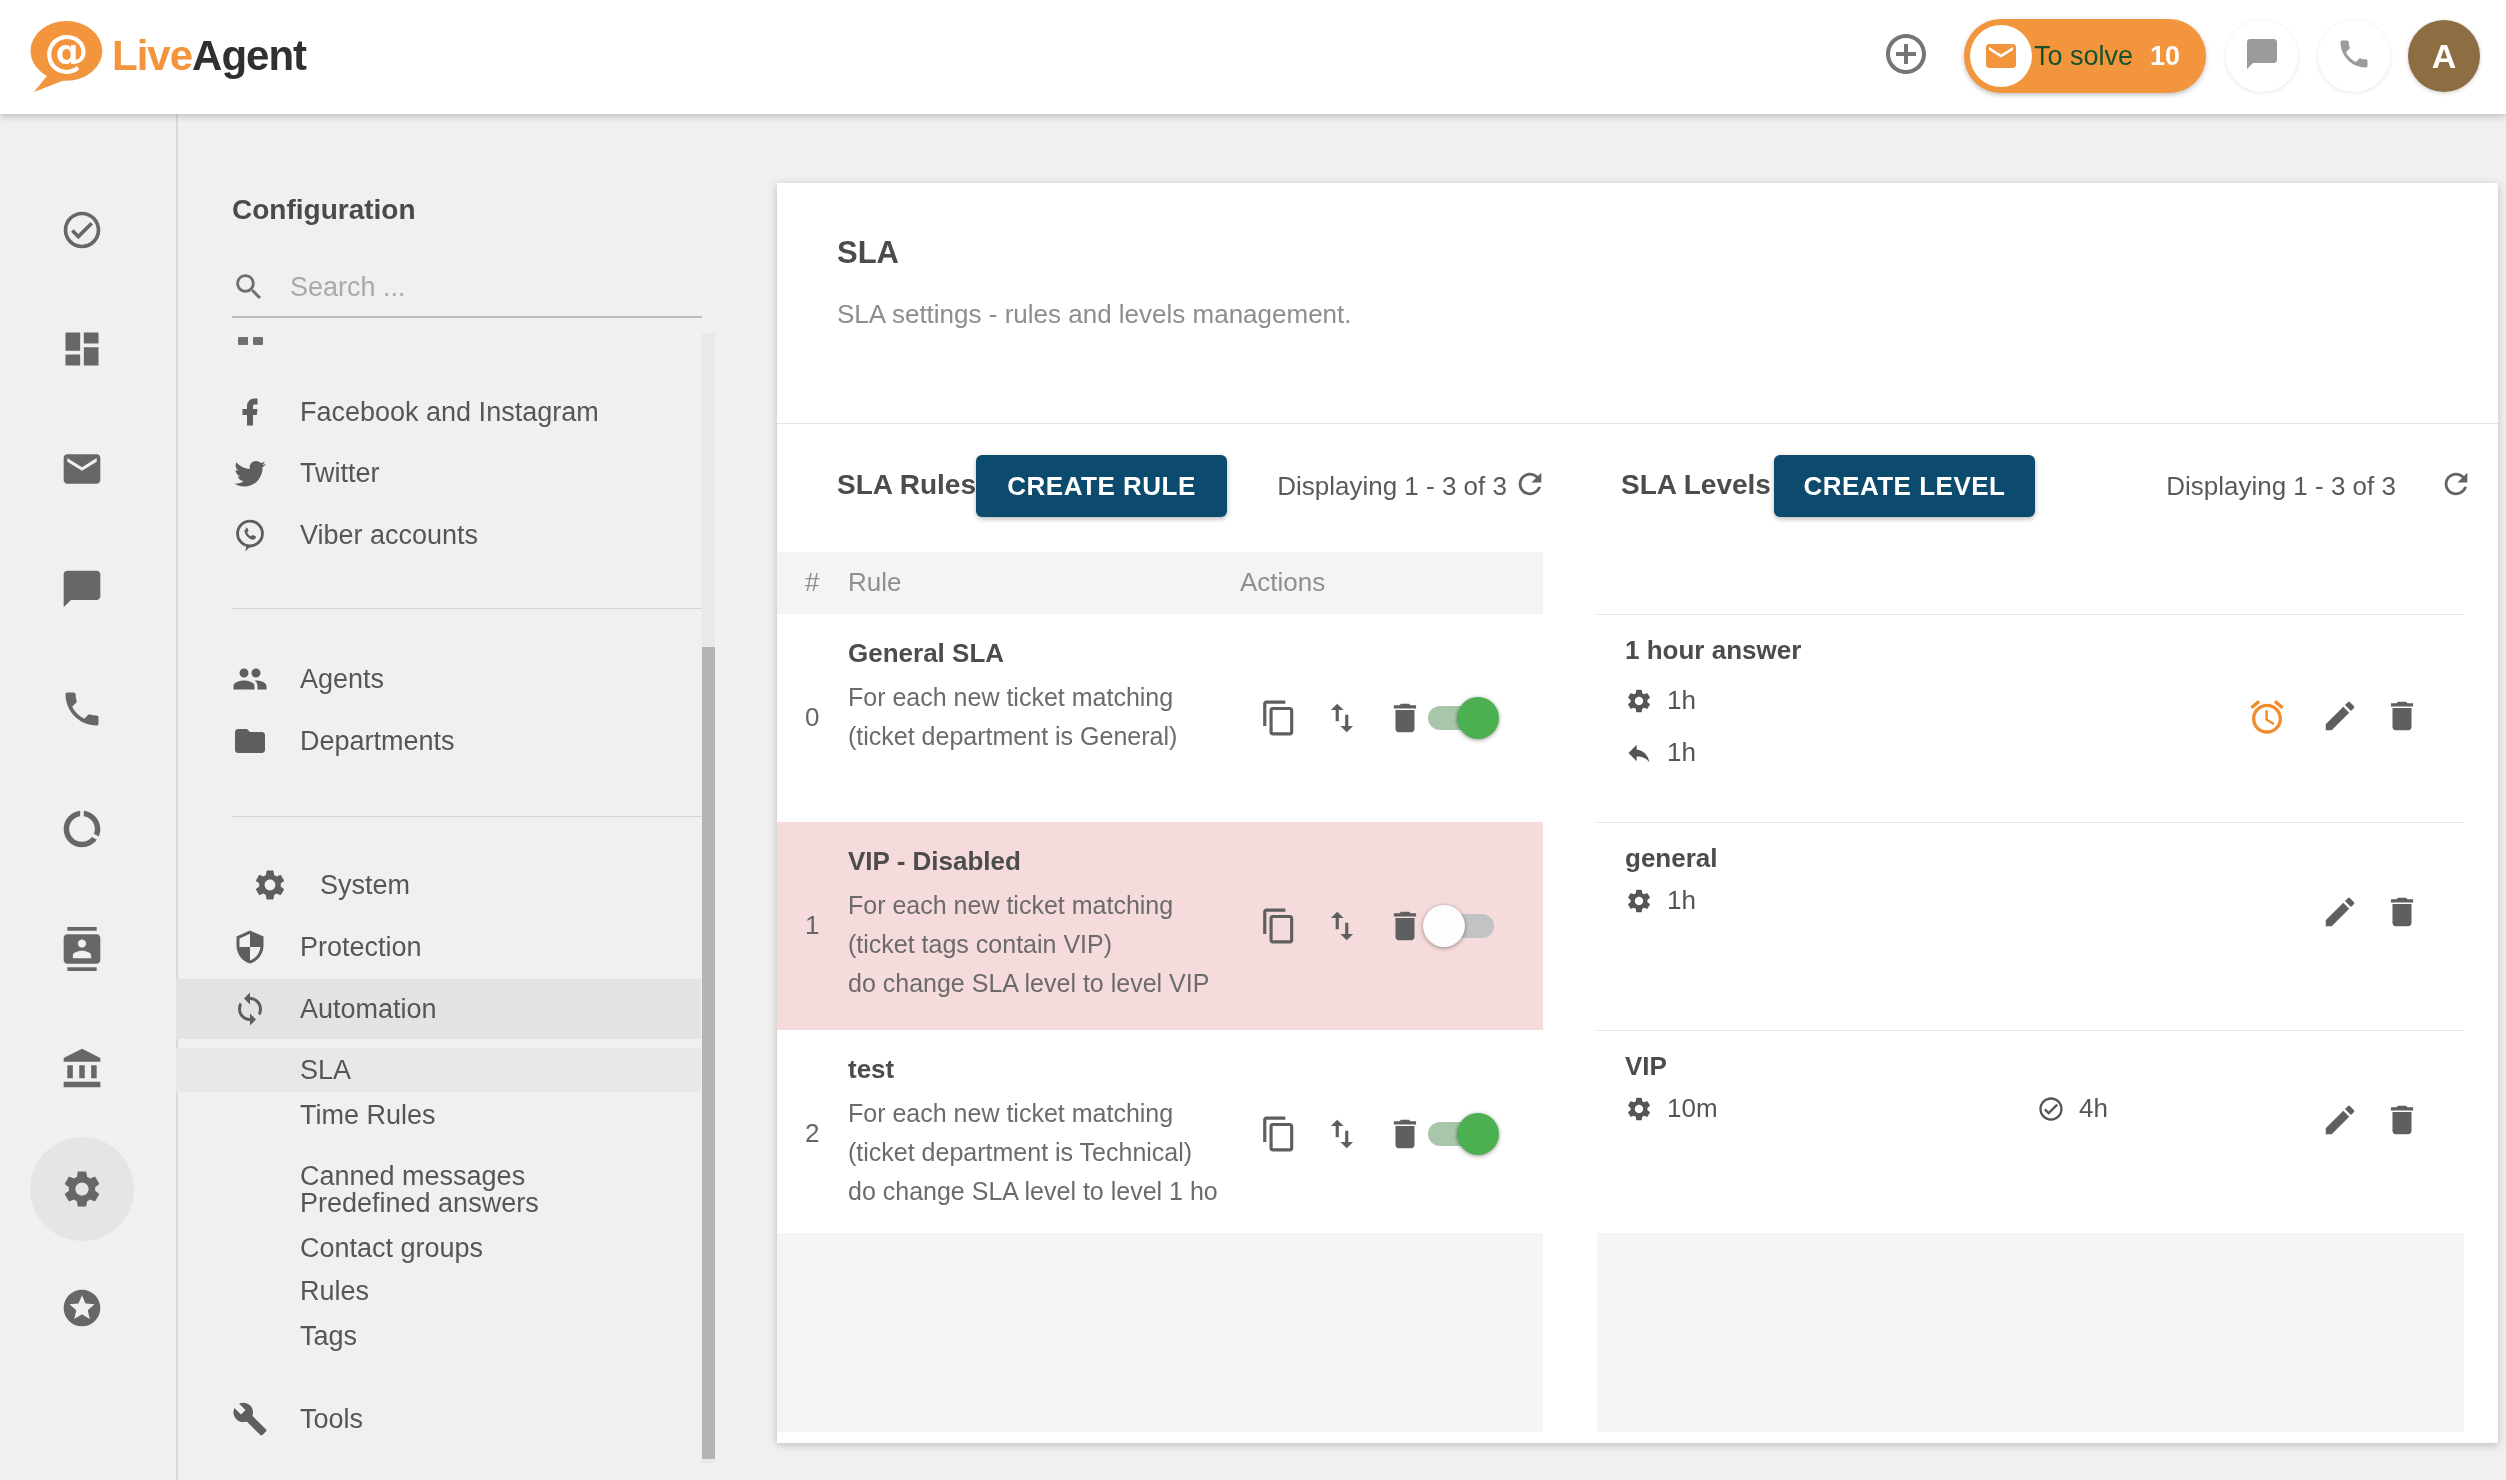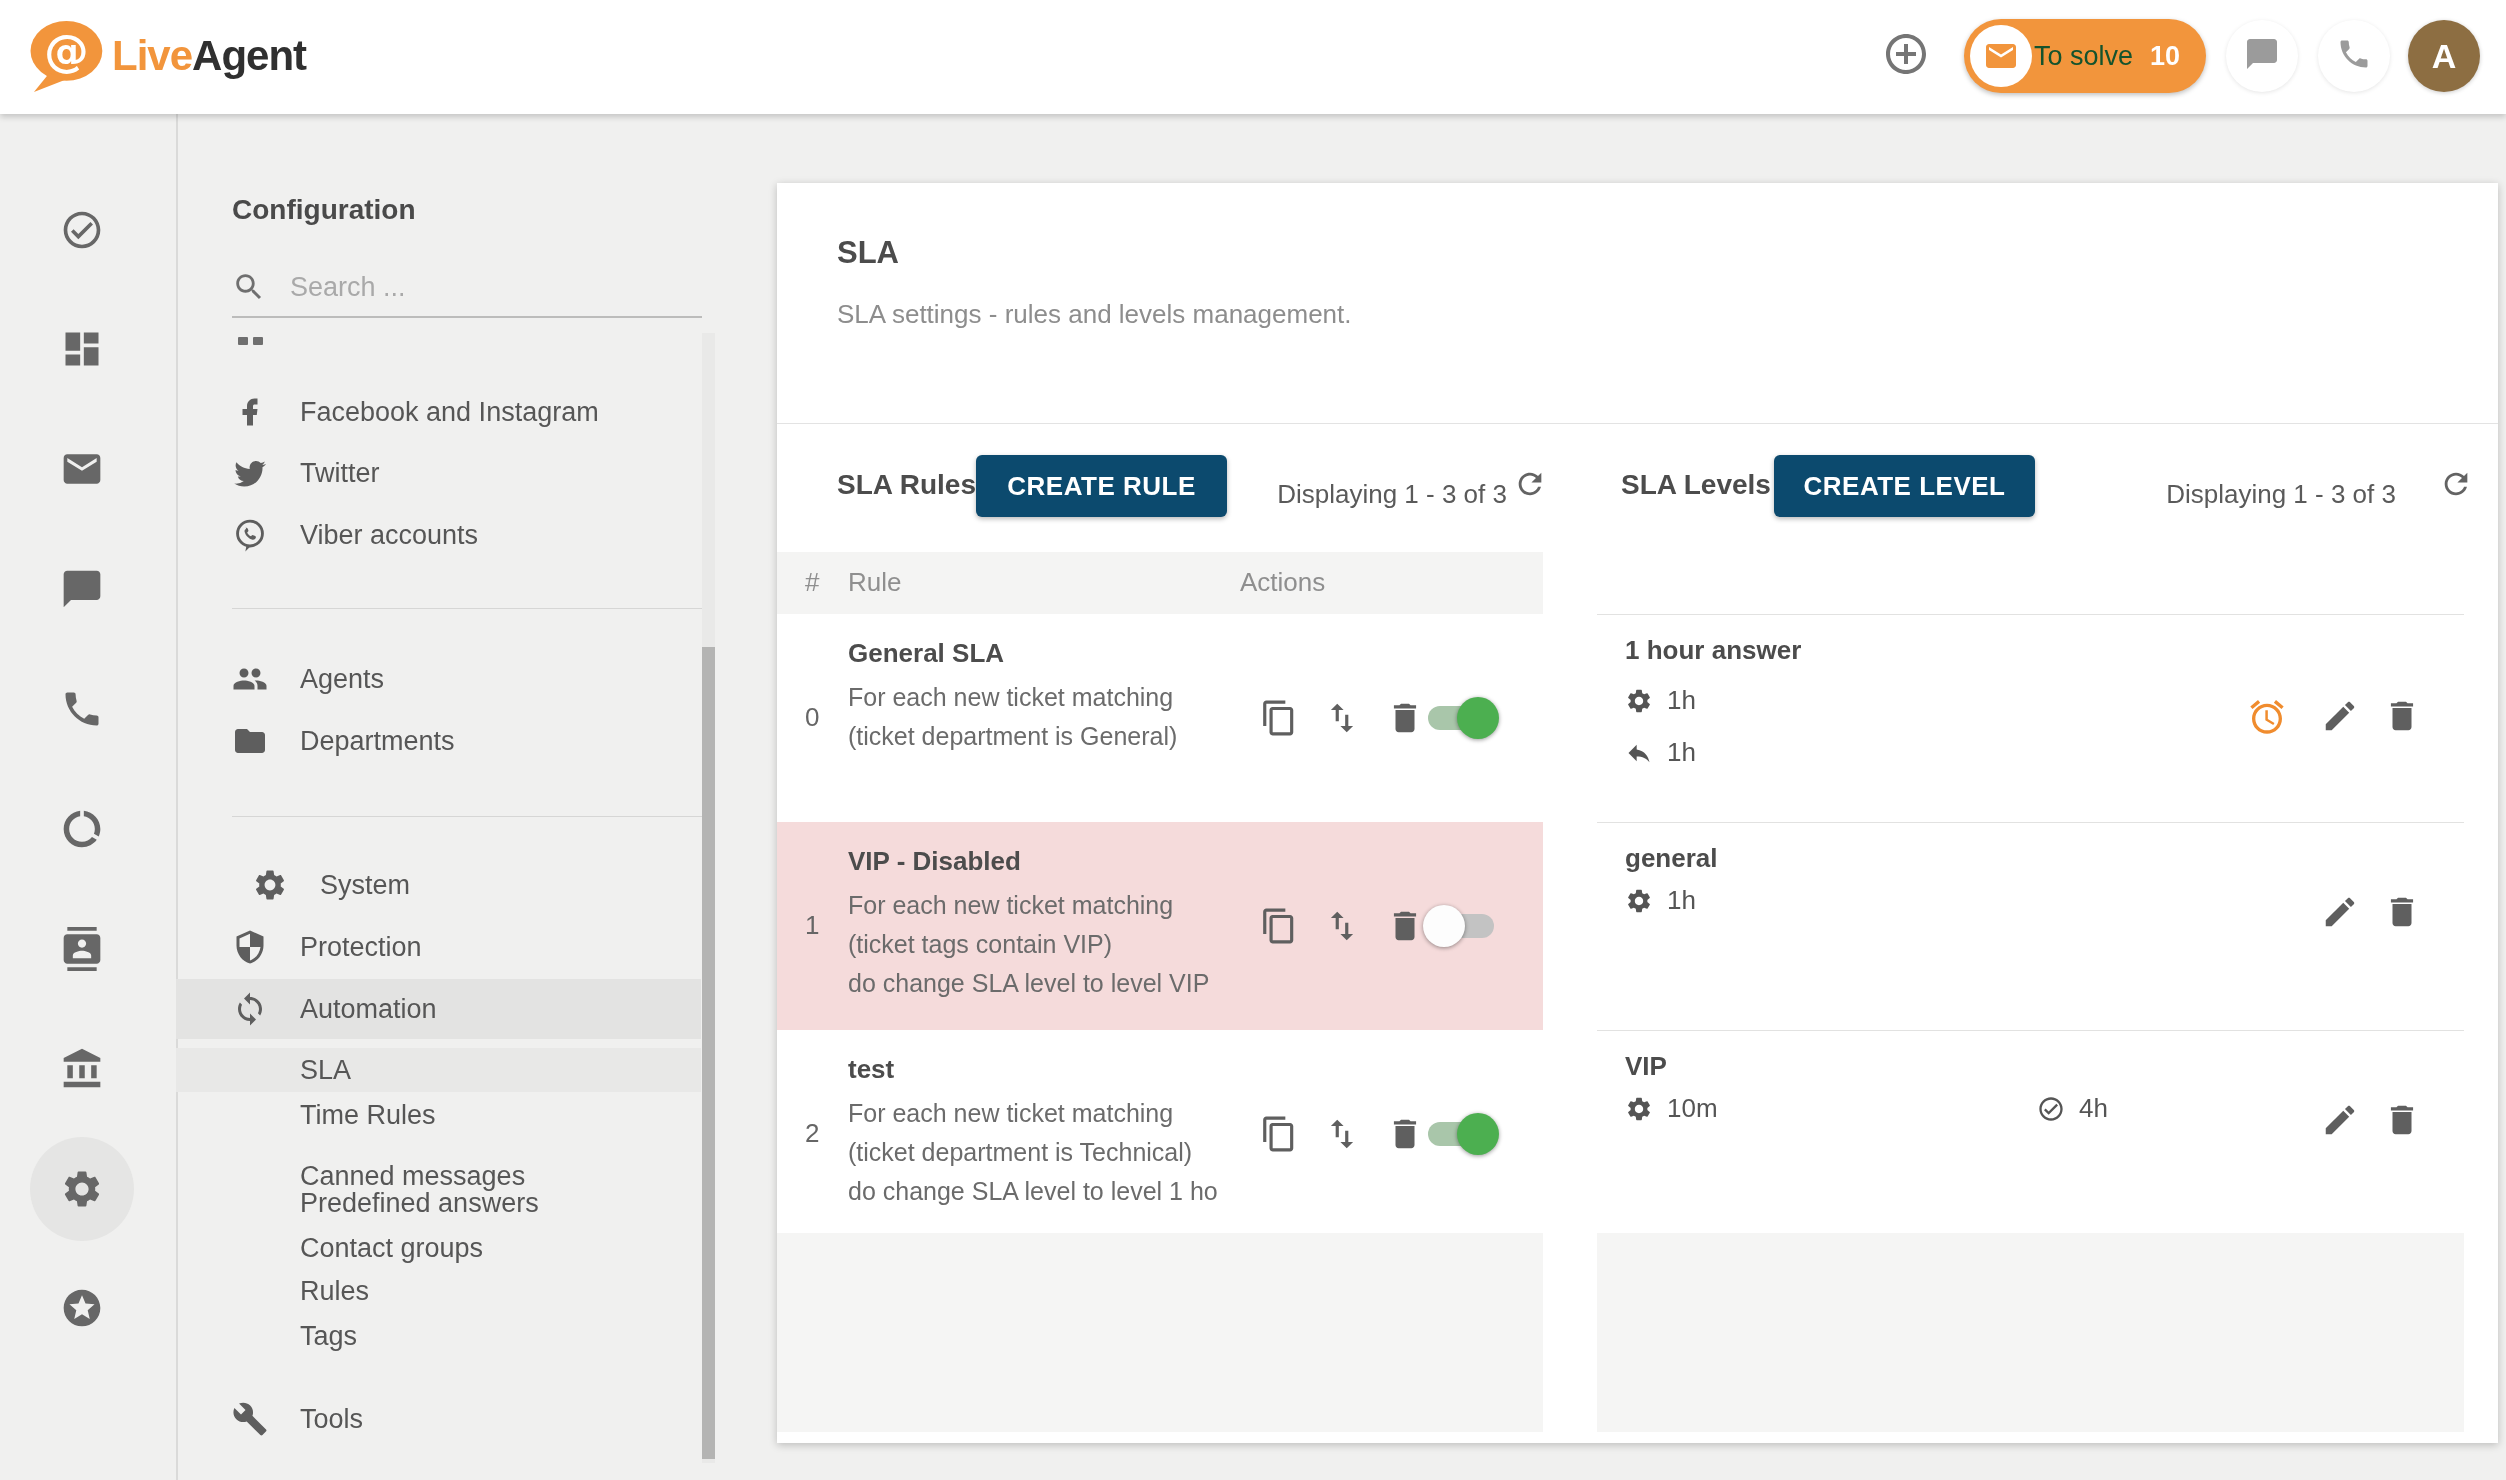--- a/index.html
+++ b/index.html
@@ -65,21 +65,21 @@
 
   .col{position:absolute;top:240px;}
   .col-rules{left:0;width:766px;}
   .col-levels{left:820px;width:867px;}
 
   .toolbar{position:absolute;left:0;top:0;width:100%;height:129px;}
   .tb-title{position:absolute;top:46px;font-size:28px;font-weight:bold;color:#4c4c4c;white-space:nowrap;}
   .btn{position:absolute;top:32px;height:62px;border-radius:6px;background:#0c4a6e;color:#fff;
        display:flex;align-items:center;justify-content:center;font-size:26px;font-weight:bold;
        letter-spacing:0.5px;box-shadow:0 2px 5px rgba(0,0,0,0.28);cursor:pointer;white-space:nowrap;}
-  .tb-displaying{position:absolute;top:48px;font-size:26px;color:#5a5a5a;white-space:nowrap;margin-top:8px;}
+  .tb-displaying{position:absolute;top:48px;font-size:26px;color:#5a5a5a;white-space:nowrap;}
   .tb-refresh{position:absolute;top:44px;width:34px;height:34px;color:#636363;cursor:pointer;}
 
   .thead{position:absolute;left:0;top:129px;width:766px;height:62px;background:#f4f4f3;
          border-bottom:1px solid #e4e4e4;}
   .thead span{position:absolute;top:15px;font-size:26px;color:#8f8f8f;}
 
   .rule-row{position:absolute;left:0;width:766px;background:#fff;border-bottom:1px solid #ececec;}
   .rule-row.highlighted{background:#f5dbdb;}
   .rule-num{position:absolute;left:28px;top:88px;font-size:26px;color:#666;}
   .rule-name{position:absolute;left:71px;top:24px;font-size:26px;font-weight:bold;color:#4c4c4c;white-space:nowrap;}

